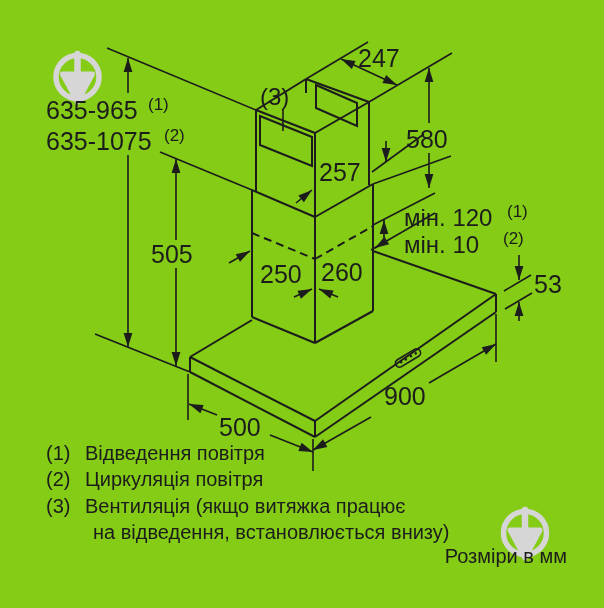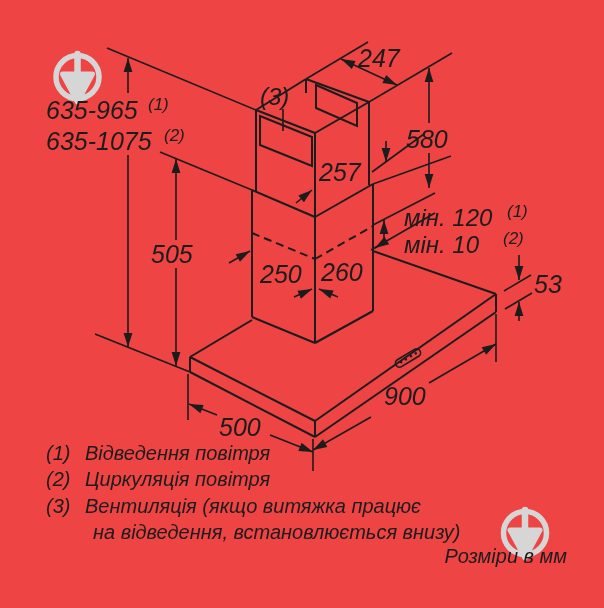--- a/index.html
+++ b/index.html
@@ -1,17 +1,17 @@
 <!DOCTYPE html>
 <html><head>
 <meta charset="utf-8">
 <style>
   html,body{margin:0;padding:0;background:#ffffff;}
-  .stage{position:relative;width:604px;height:608px;background:#ef4444;overflow:hidden;
-         font-family:"Liberation Sans", sans-serif;font-style:italic;}
+  .stage{position:relative;width:604px;height:608px;background:#84cc16;overflow:hidden;
+         font-family:"Liberation Sans", sans-serif;}
   svg{position:absolute;inset:0;}
   text{fill:#1c1c1c;font-family:"Liberation Sans", sans-serif;}
   .dim{font-size:25px;}
   .dimsup{font-size:17px;}
   .minlbl{font-size:24px;}
   .leg{font-size:20px;}
   .callout{font-size:24px;}
   .draw line,.draw path,.draw rect{stroke:#1c1c1c;fill:none;}
   .main{stroke-width:2;}
   .thin{stroke-width:1.6;}

